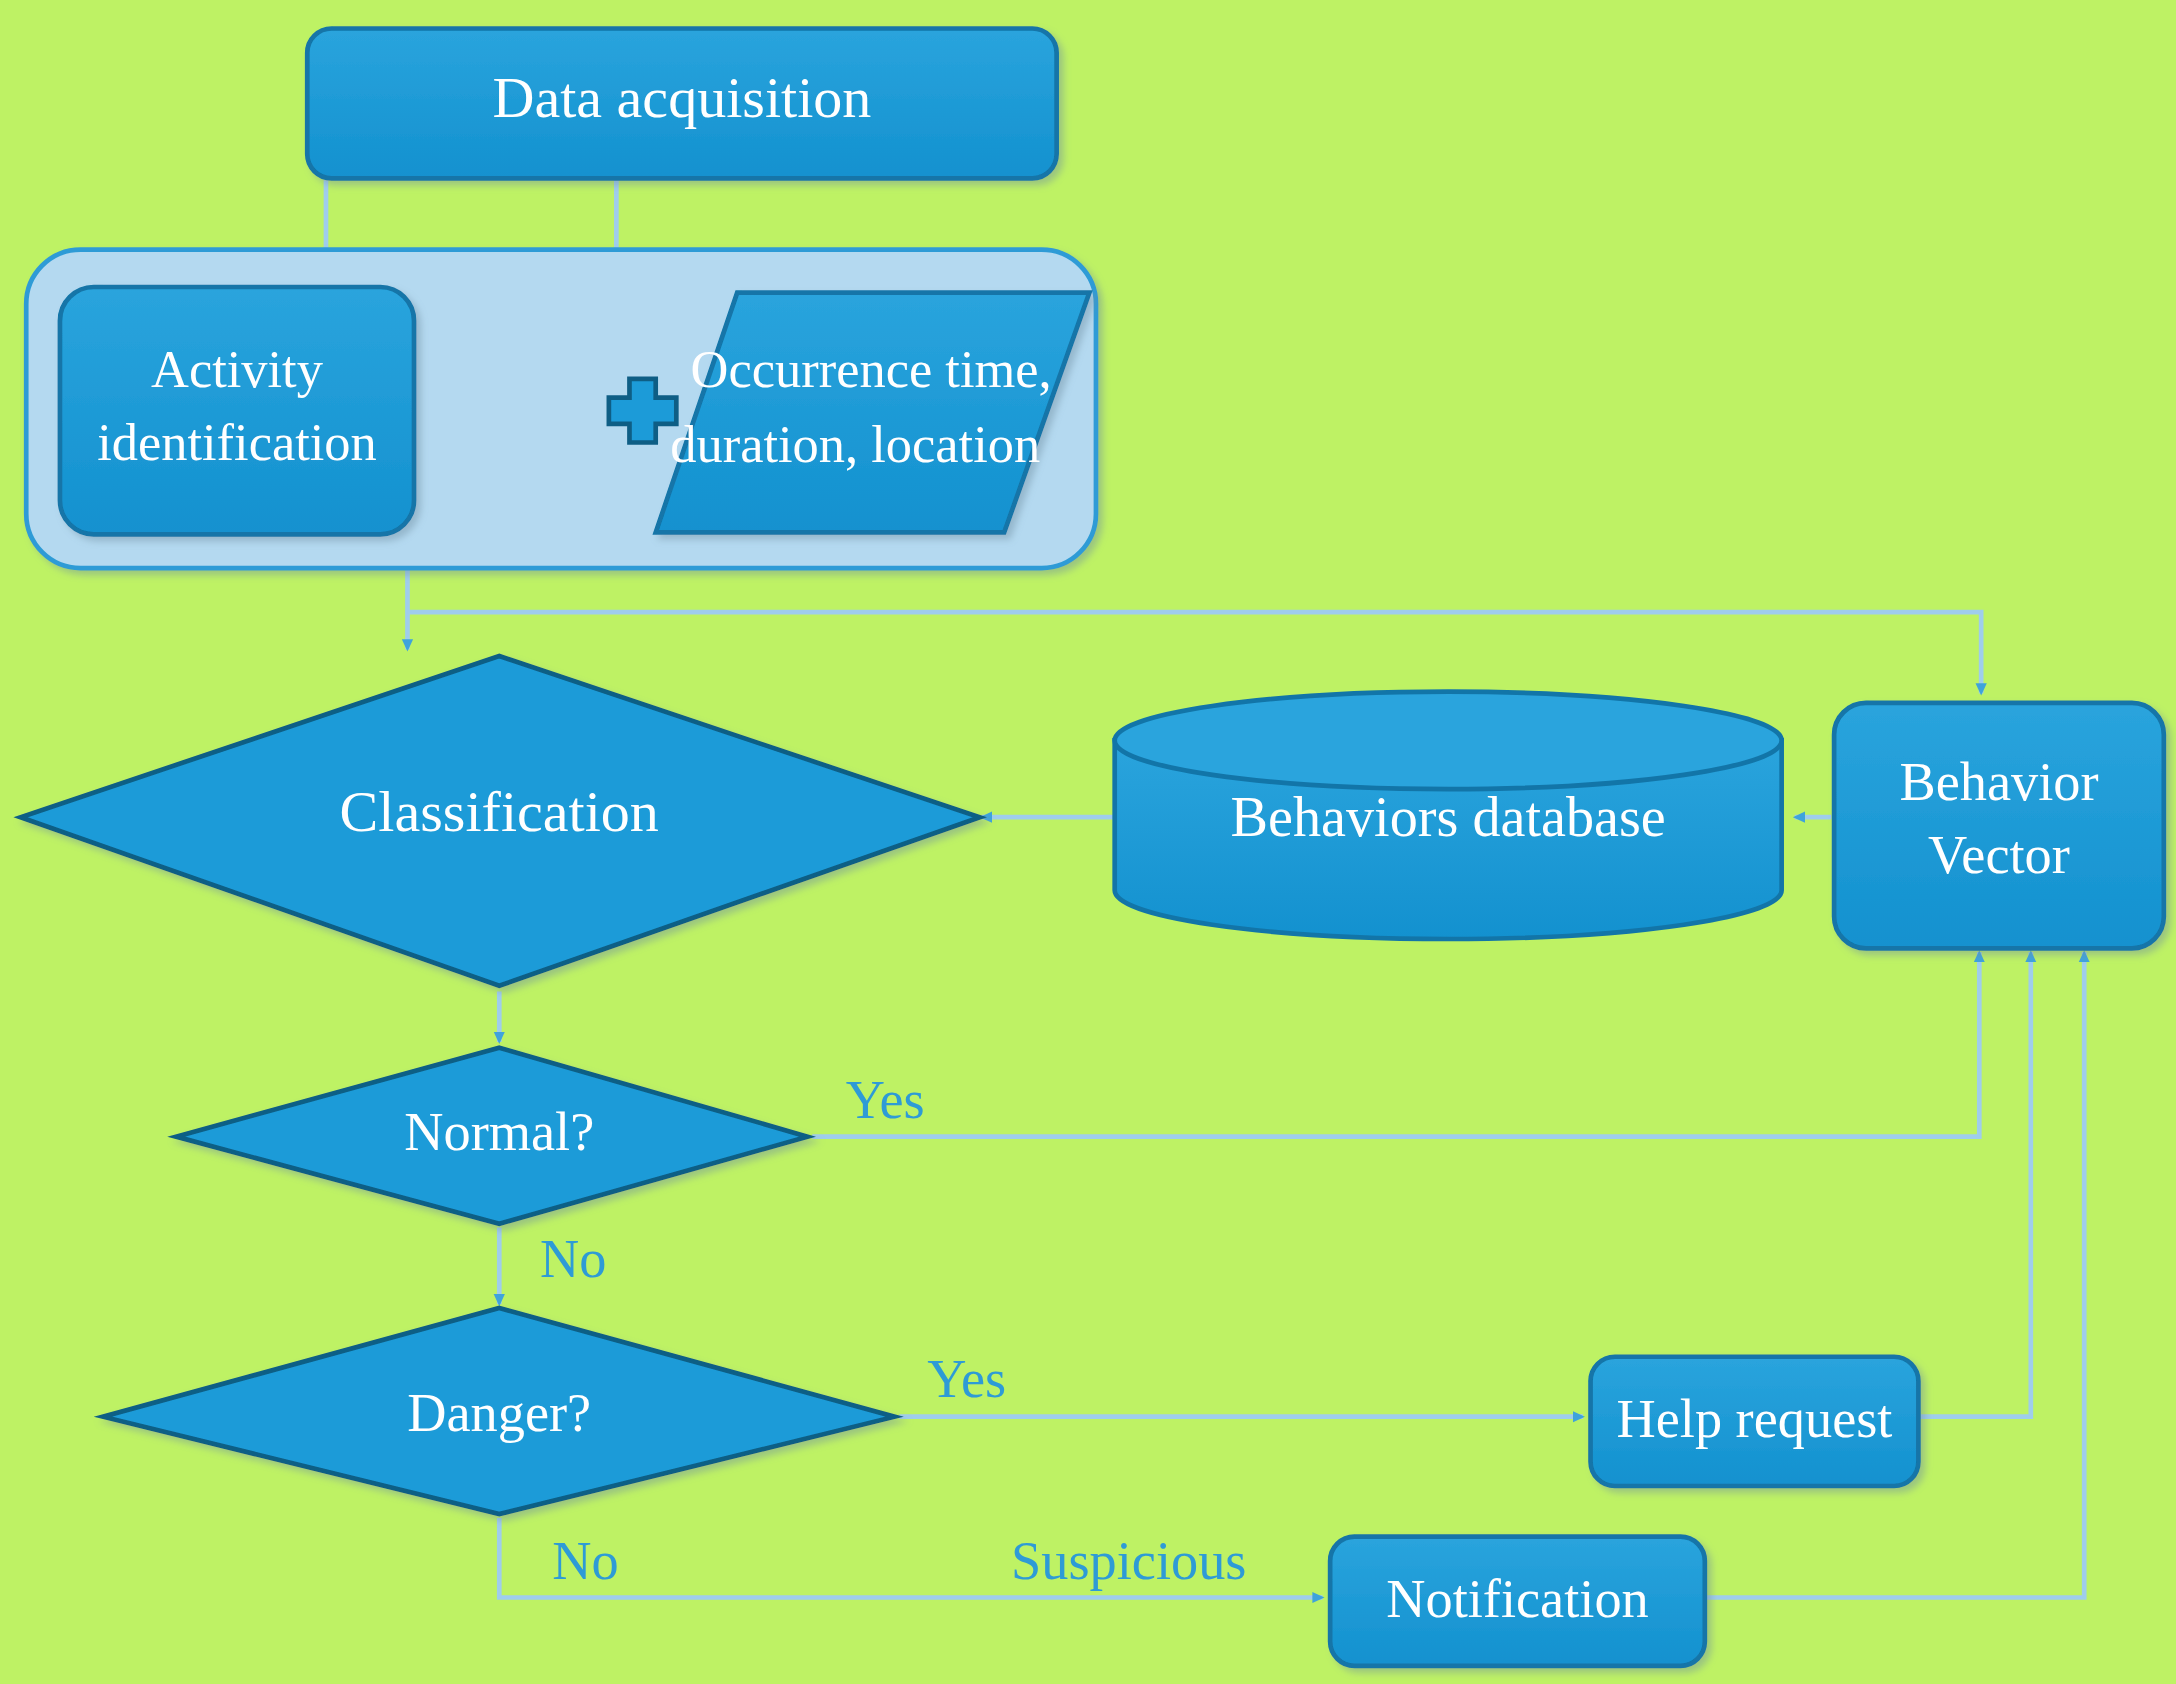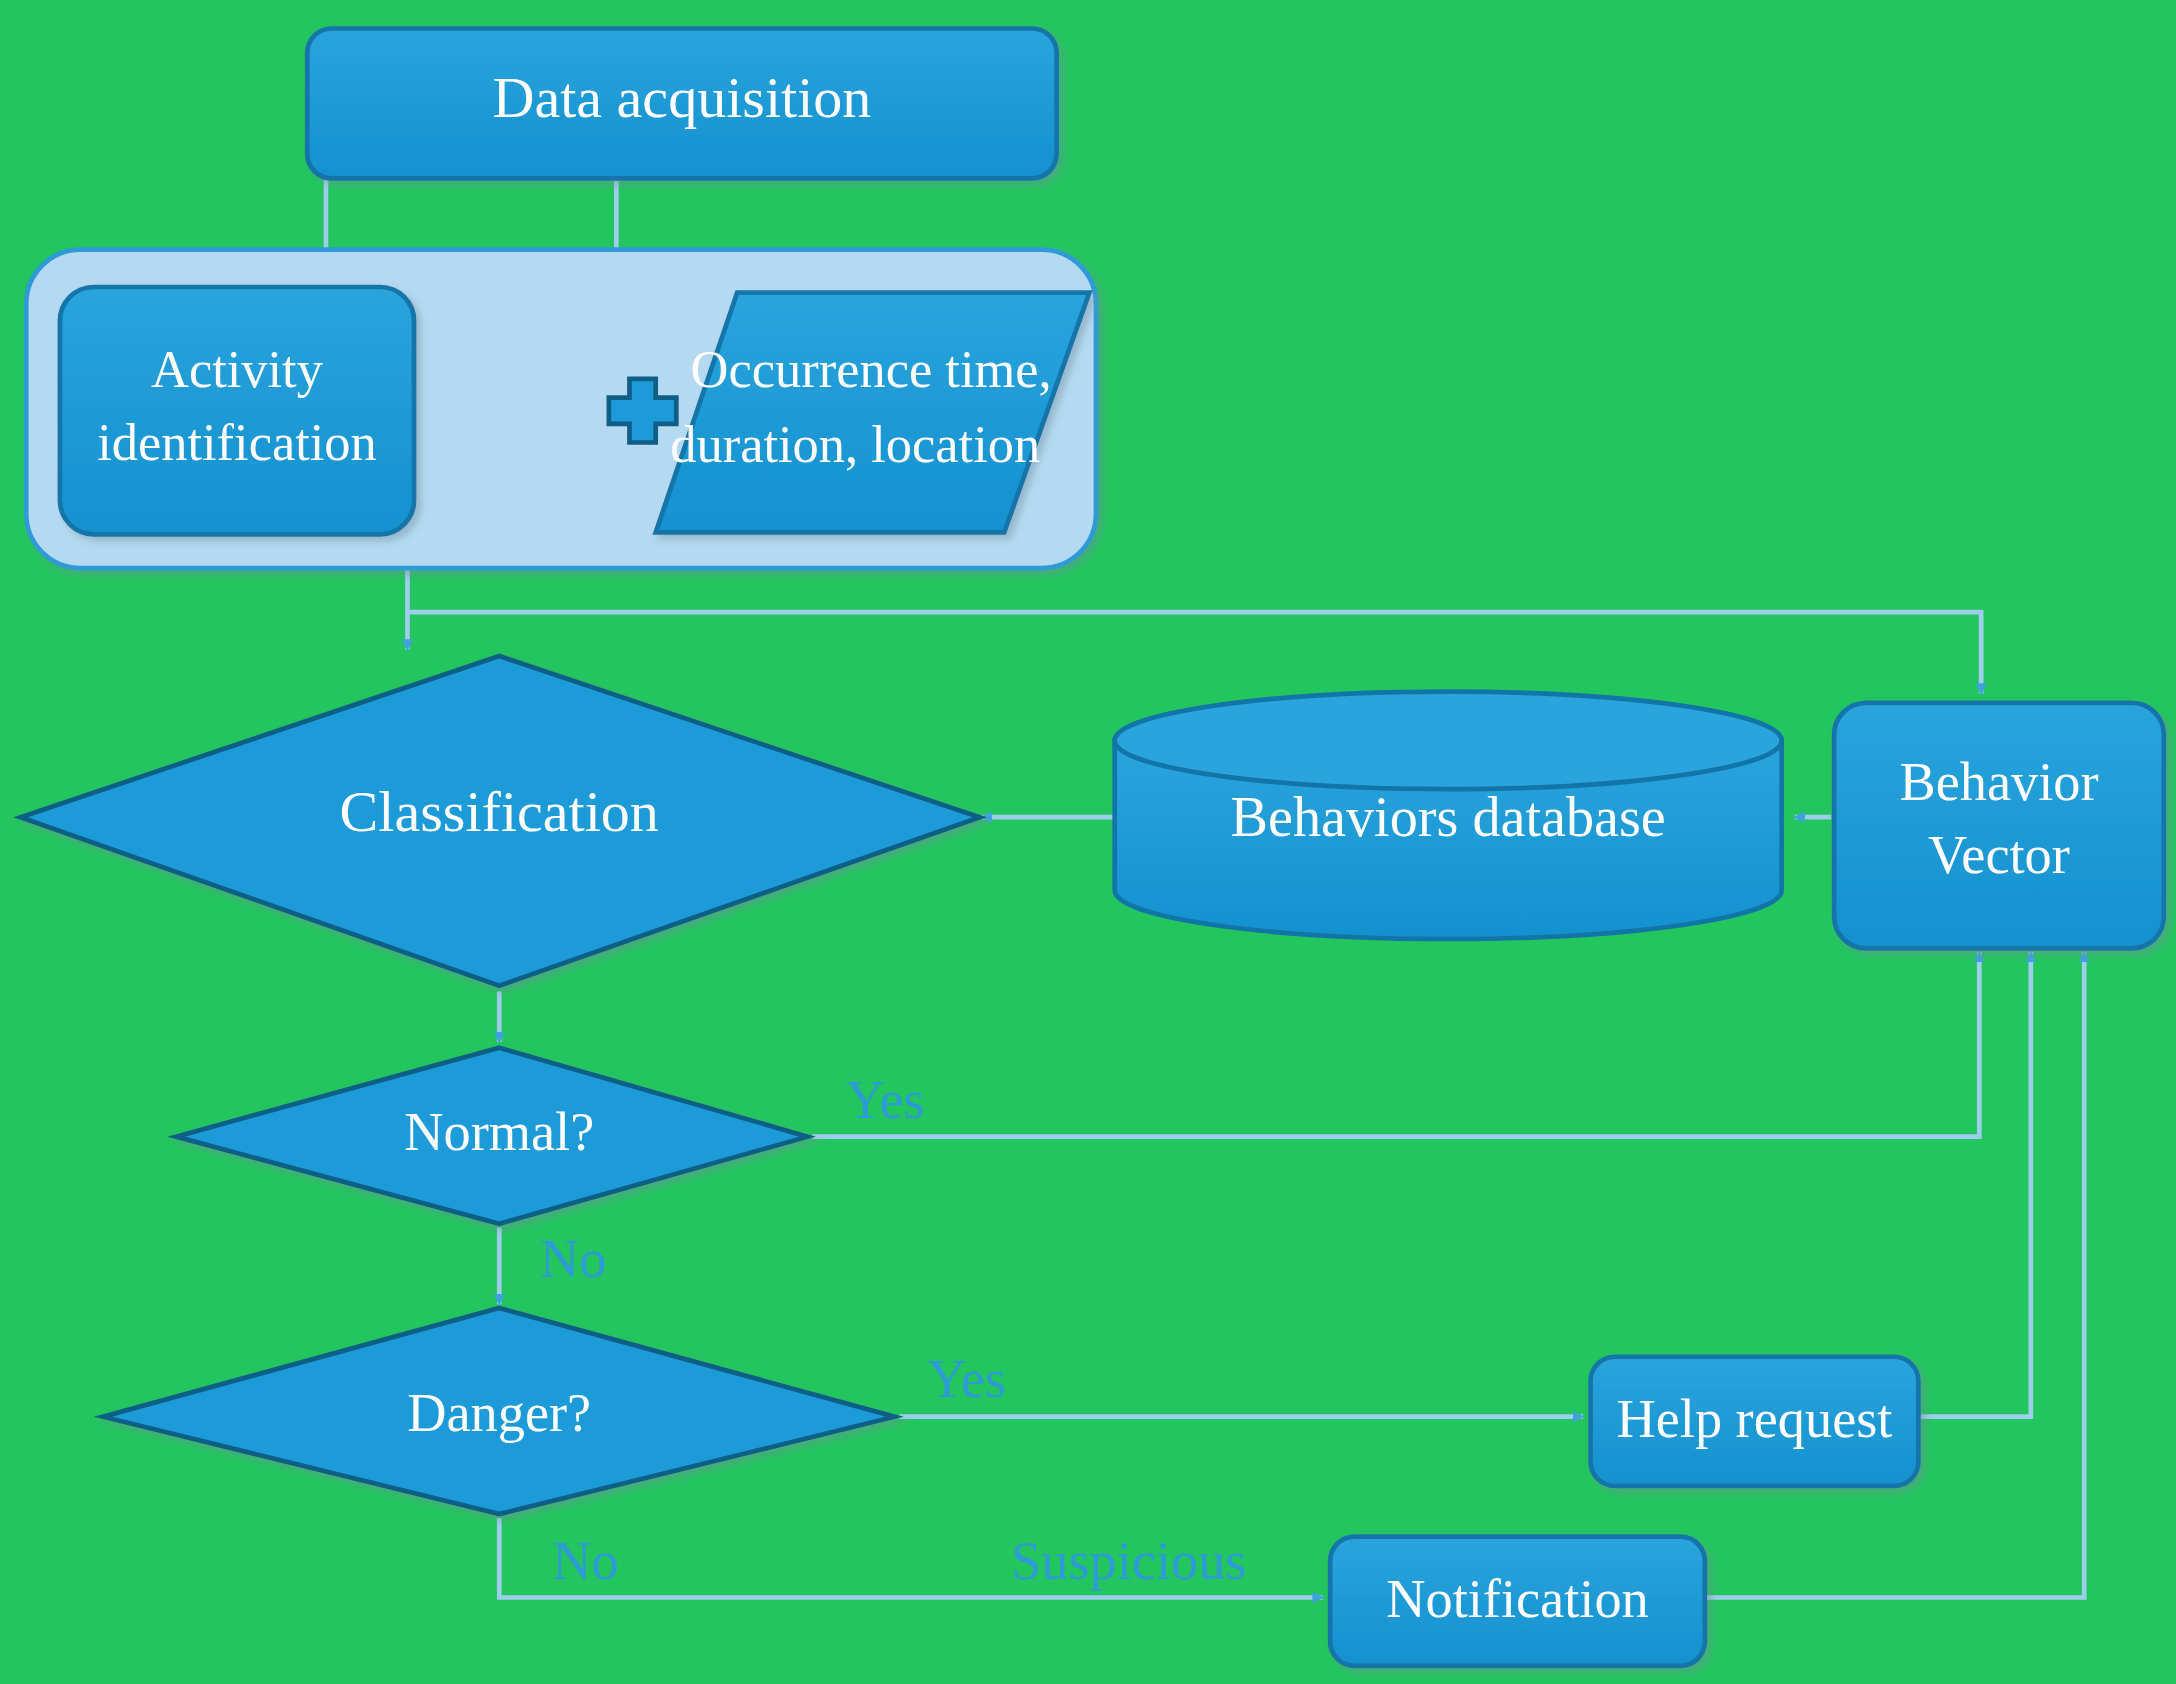--- a/index.html
+++ b/index.html
@@ -1,17 +1,17 @@
 <!DOCTYPE html>
 <html style="font-size:15px"><head>
 <meta charset="utf-8">
 <style>
   html,body{margin:0;padding:0;background:#ffffff;}
   body{width:2176px;height:1685px;overflow:hidden;font-family:"Liberation Serif",serif;}
-  #stage{position:relative;width:2176px;height:1685px;background:#22c55e;}
+  #stage{position:relative;width:2176px;height:1685px;background:#bef264;}
   svg#flow{position:absolute;left:0;top:0;width:2176px;height:1685px;}
   .node-label{
     fill:#ffffff;
     font-family:"Liberation Serif",serif;
     text-anchor:middle;
     dominant-baseline:middle;
     paint-order:stroke;
   }
   .edge-label{
     fill:#2E9BD6;

